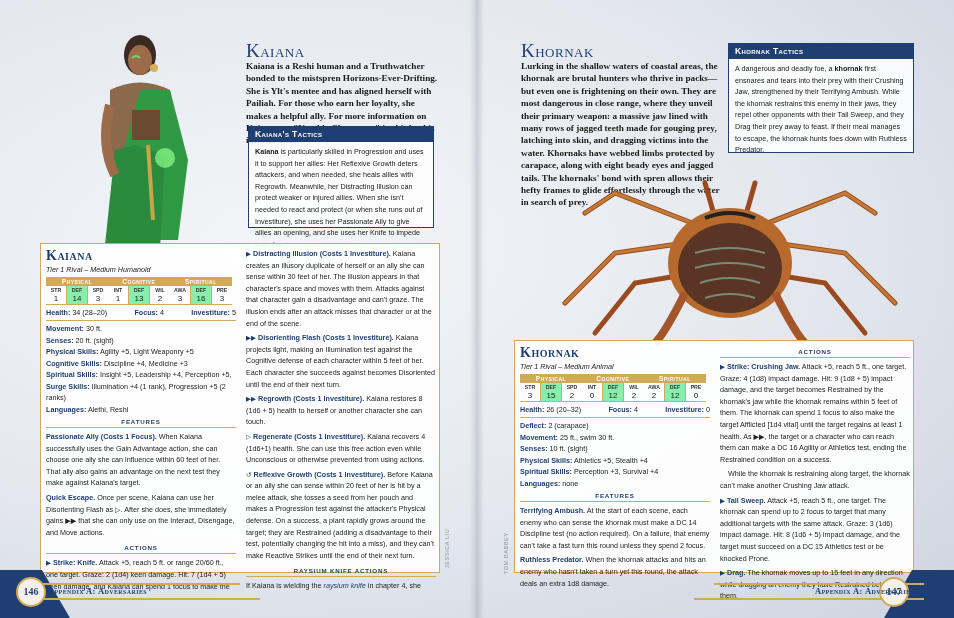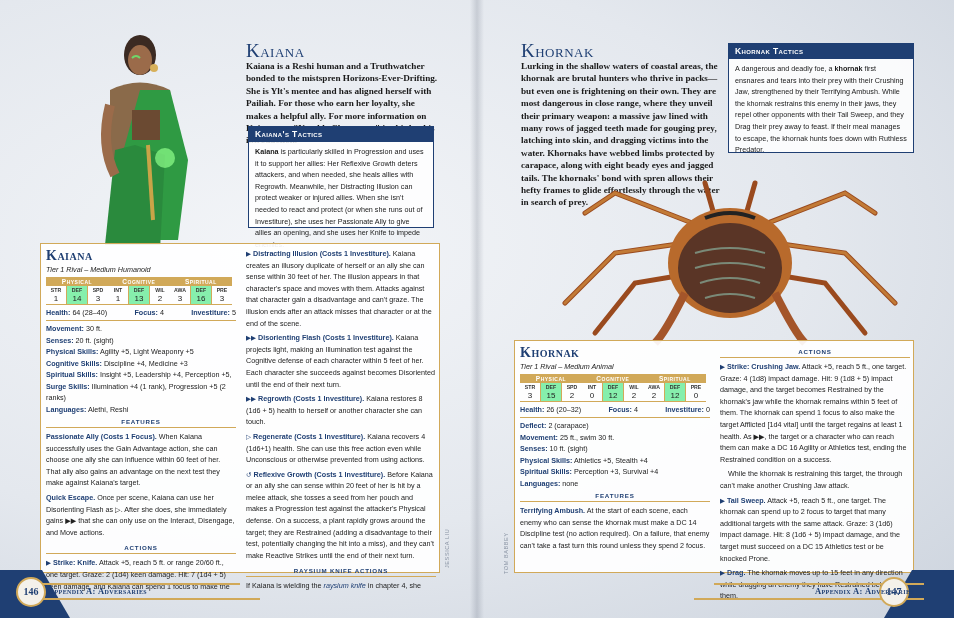--- a/index.html
+++ b/index.html
@@ -142,21 +142,21 @@
               <div class="lab">DEF</div>
               <div class="val">16</div>
             </div>
           <div class="attr-cell">
               <div class="lab">PRE</div>
               <div class="val">3</div>
             </div>
         </div>
       </div>
       <div class="res-row">
-        <span><span style="color:#1f3f73;font-weight:bold">Health:</span> <span>64 (28–40)</span></span>
+        <span><span style="color:#1f3f73;font-weight:bold">Health:</span> <span>34 (28–20)</span></span>
         <span><span style="color:#1f3f73;font-weight:bold">Focus:</span> <span>4</span></span>
         <span><span style="color:#1f3f73;font-weight:bold">Investiture:</span> <span>5</span></span>
       </div>
       <div style="padding-top:2px">
         <div class="line"><span class="k">Movement:</span> <span>30 ft.</span></div>
         <div class="line"><span class="k">Senses:</span> <span>20 ft. (sight)</span></div>
         <div class="line"><span class="k">Physical Skills:</span> <span>Agility +5, Light Weaponry +5</span></div>
         <div class="line"><span class="k">Cognitive Skills:</span> <span>Discipline +4, Medicine +3</span></div>
         <div class="line"><span class="k">Spiritual Skills:</span> <span>Insight +5, Leadership +4, Perception +5,</span></div>
         <div class="line"><span class="k">Surge Skills:</span> <span>Illumination +4 (1 rank), Progression +5 (2 ranks)</span></div>
@@ -282,26 +282,27 @@
     <div style="padding-top:2px">
       <div class="line"><span class="k">Deflect:</span> <span>2 (carapace)</span></div>
       <div class="line"><span class="k">Movement:</span> <span>25 ft., swim 30 ft.</span></div>
       <div class="line"><span class="k">Senses:</span> <span>10 ft. (sight)</span></div>
       <div class="line"><span class="k">Physical Skills:</span> <span>Athletics +5, Stealth +4</span></div>
       <div class="line"><span class="k">Spiritual Skills:</span> <span>Perception +3, Survival +4</span></div>
       <div class="line"><span class="k">Languages:</span> <span>none</span></div>
     </div>
     <div class="sec">FEATURES</div>
     <div class="para"><span class="k">Terrifying Ambush.</span><span> At the start of each scene, each enemy who can sense the khornak must make a DC 14 Discipline test (no action required). On a failure, that enemy can't take a fast turn this round unless they spend 2 focus.</span></div>
+    <div class="para"><span class="k">Ruthless Predator.</span><span> When the khornak attacks and hits an enemy who hasn't taken a turn yet this round, the attack deals an extra 1d8 damage.</span></div>
   </div>
 
   <div class="col" style="left:205px; width:190px; padding-top:4px;">
     <div class="sec" style="margin-top:0">ACTIONS</div>
     <div class="para"><span class="ico">▶</span><span class="k">Strike: Crushing Jaw.</span><span> Attack +5, reach 5 ft., one target. Graze: 4 (1d8) impact damage. Hit: 9 (1d8 + 5) impact damage, and the target becomes Restrained by the khornak's jaw while the khornak remains within 5 feet of them. The khornak can spend 1 focus to also make the target Afflicted [1d4 vital] until the target regains at least 1 health. As ▶▶, the target or a character who can reach them can make a DC 16 Agility or Athletics test, ending the Restrained condition on a success.</span></div>
-    <div class="para" style="text-indent:8px"><span>While the khornak is restraining this target, the through can't make another Crushing Jaw attack.</span></div>
+    <div class="para" style="text-indent:8px"><span>While the khornak is restraining along target, the khornak can't make another Crushing Jaw attack.</span></div>
     <div class="para"><span class="ico">▶</span><span class="k">Tail Sweep.</span><span> Attack +5, reach 5 ft., one target. The khornak can spend up to 2 focus to target that many additional targets with the same attack. Graze: 3 (1d6) impact damage. Hit: 8 (1d6 + 5) impact damage, and the target must succeed on a DC 15 Athletics test or be knocked Prone.</span></div>
     <div class="para"><span class="ico">▶</span><span class="k">Drag.</span><span> The khornak moves up to 15 feet in any direction while dragging an enemy they have Restrained behind them.</span></div>
   </div>
 </div>
 
 <div class="gutter"></div>
 
 <div class="corner left"></div>
 <div class="corner right"></div>
 <div class="footer-rule" style="left:30px; top:583px; width:210px;"></div>

